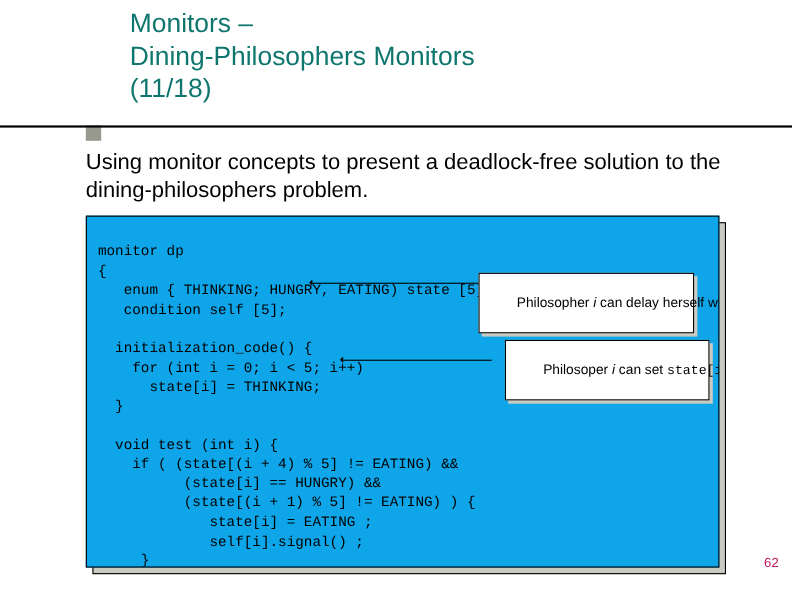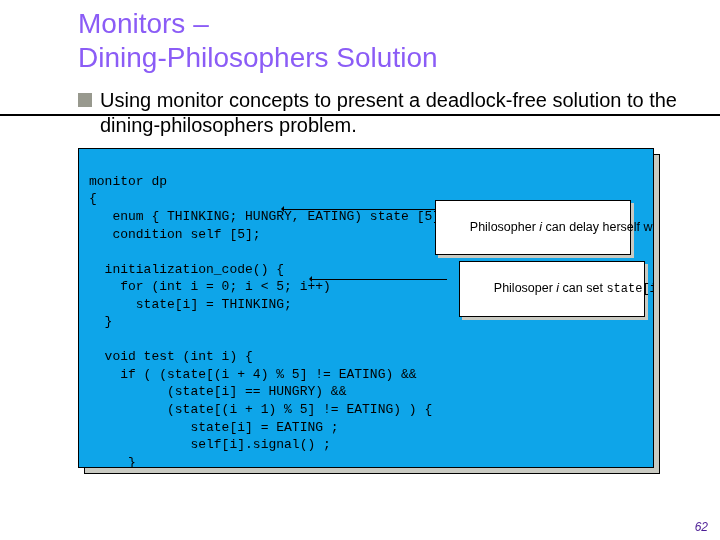--- a/index.html
+++ b/index.html
@@ -10,39 +10,41 @@
     font-family: Arial, Helvetica, sans-serif;
     position: relative;
     overflow: hidden;
   }
   .slide {
     padding: 8px 40px 0 78px;
     position: relative;
     height: 100%;
   }
   .title {
-    font-size: 28px;
+    font-size: 24px;
     line-height: 1.15;
-    color: #8b5cf6;
+    color: #0f766e;
     font-weight: 400;
     margin-bottom: 2px;
+    margin-left: 40px;
   }
   .rule {
     position: absolute;
     left: 0;
     right: 0;
     top: 114px;
     height: 2px;
     background: #000;
   }
   .bullet-row {
     display: flex;
     align-items: flex-start;
     margin-top: 14px;
     gap: 8px;
+    flex-direction: column;
   }
   .bullet-square {
     width: 14px;
     height: 14px;
     background: #98998e;
     margin-top: 5px;
     flex: 0 0 auto;
   }
   .bullet-text {
     font-size: 20px;
@@ -94,34 +96,34 @@
     border: 3.5px solid transparent;
     border-right-color: #000;
   }
   .arrow1 { top: 60px; left: 204px; width: 152px; }
   .arrow2 { top: 130px; left: 232px; width: 136px; }
   .italic { font-style: italic; }
   .mono { font-family: "Courier New", monospace; font-size: 12px; }
   .page-num {
     position: absolute;
     right: 12px;
-    bottom: 6px;
+    bottom: 22px;
     font-size: 12px;
-    color: #4c1d95;
+    color: #be185d;
     font-family: Arial, sans-serif;
-    font-style: italic;
   }
 </style>
 </head>
 <body>
 
 <div class="slide">
   <div>
     <div class="title">Monitors –</div>
-    <div class="title bold">Dining-Philosophers Solution</div>
+    <div class="title bold">Dining-Philosophers Monitors</div>
+    <div class="title">(11/18)</div>
   </div>
   <div class="rule"></div>
 
   <div class="bullet-row">
     <div class="bullet-square"></div>
     <div class="bullet-text">Using monitor concepts to present a deadlock-free solution to the dining-philosophers problem.</div>
   </div>
 
   <div class="code-box-wrap">
     <div class="code-shadow"></div>

